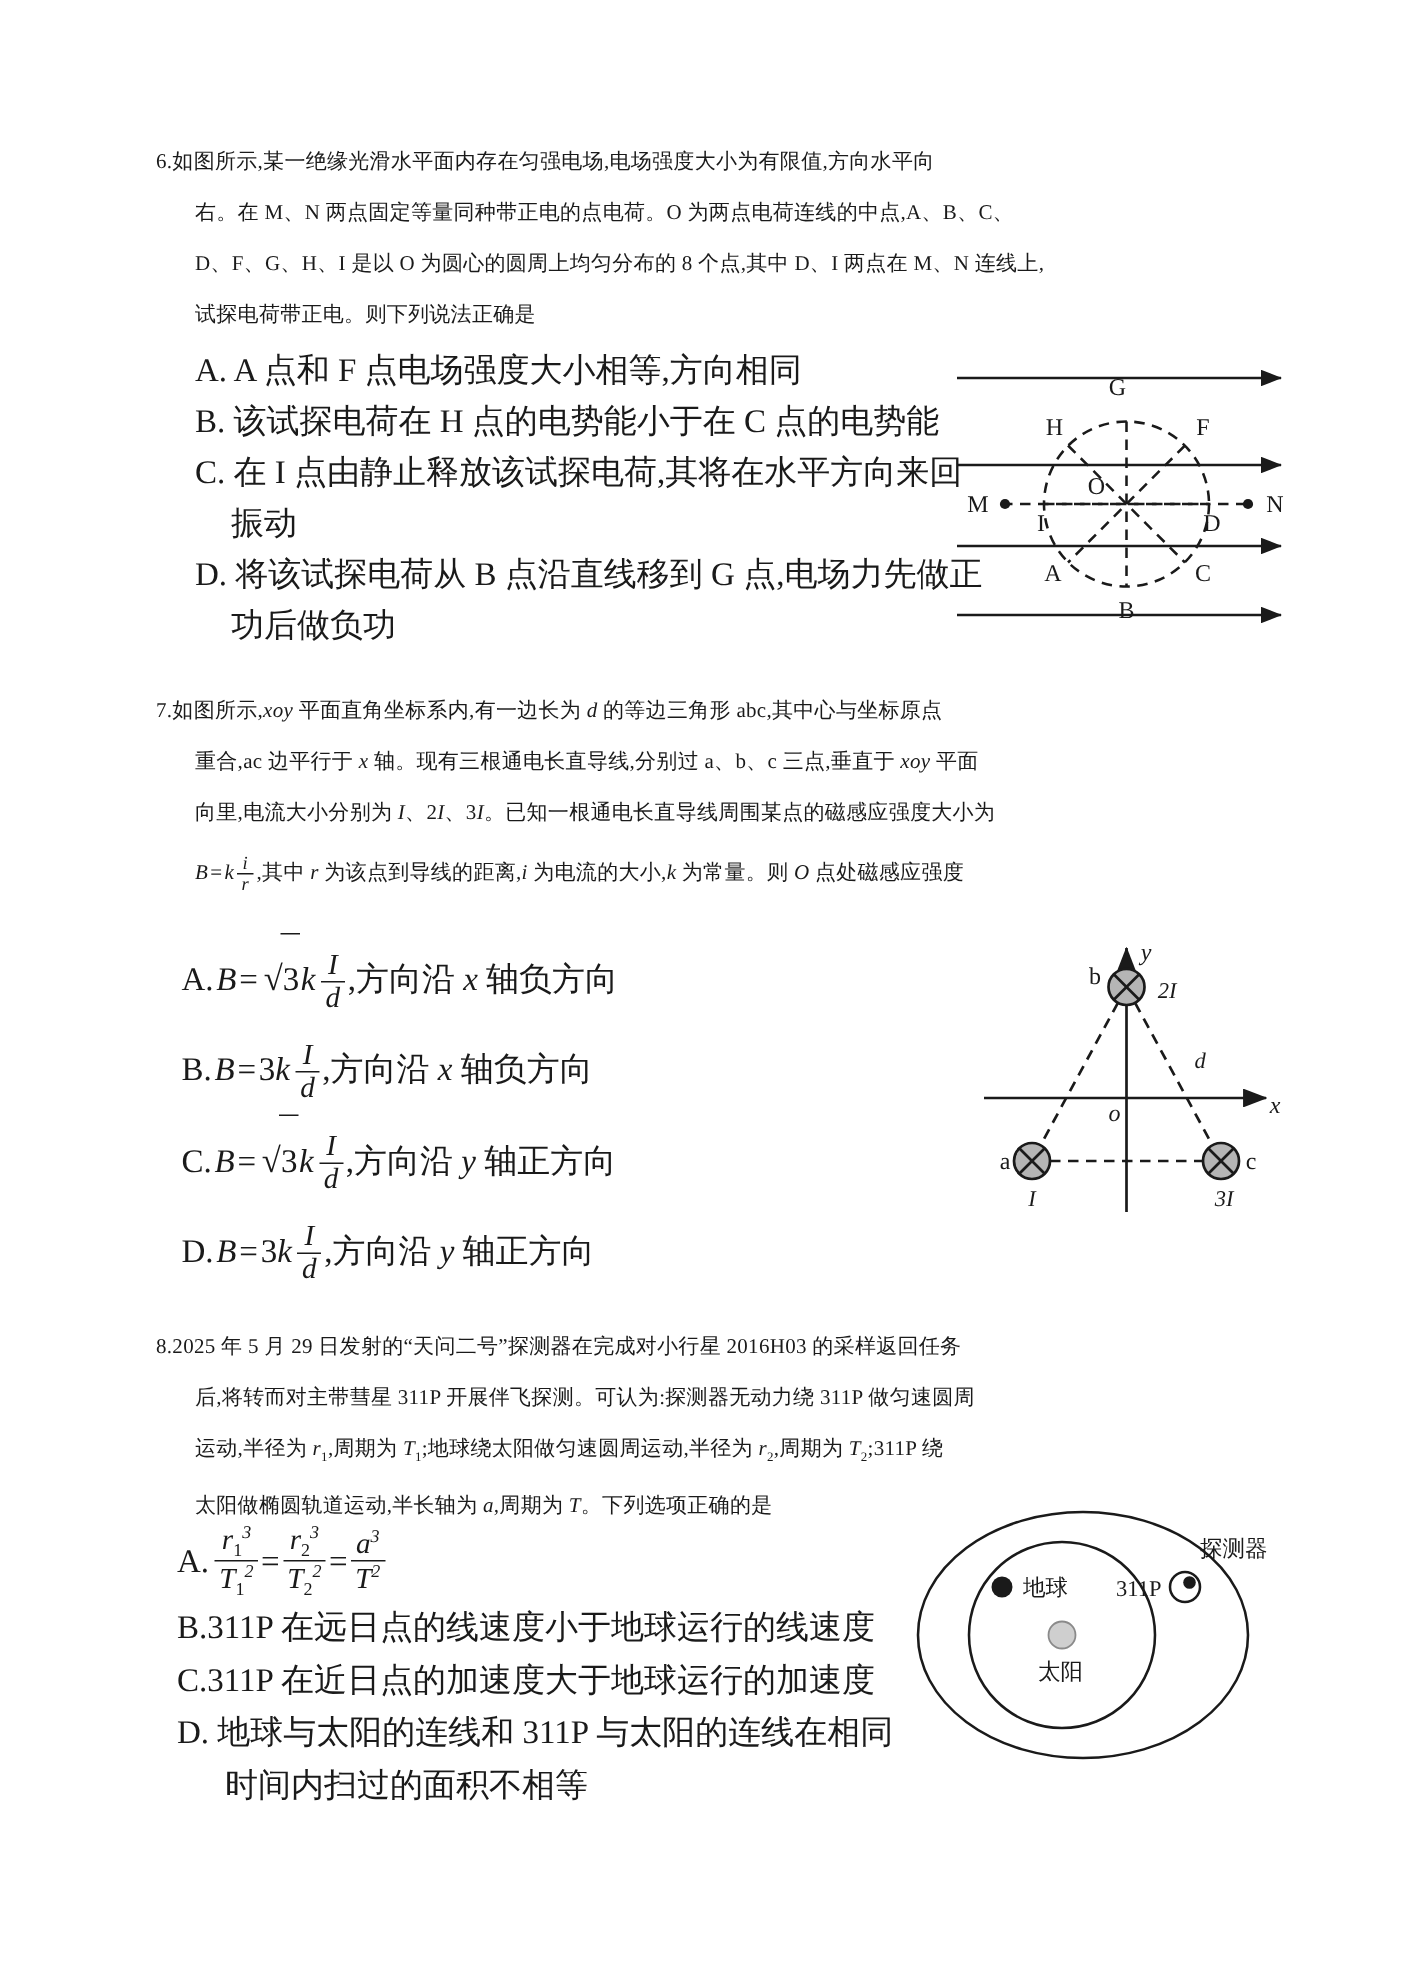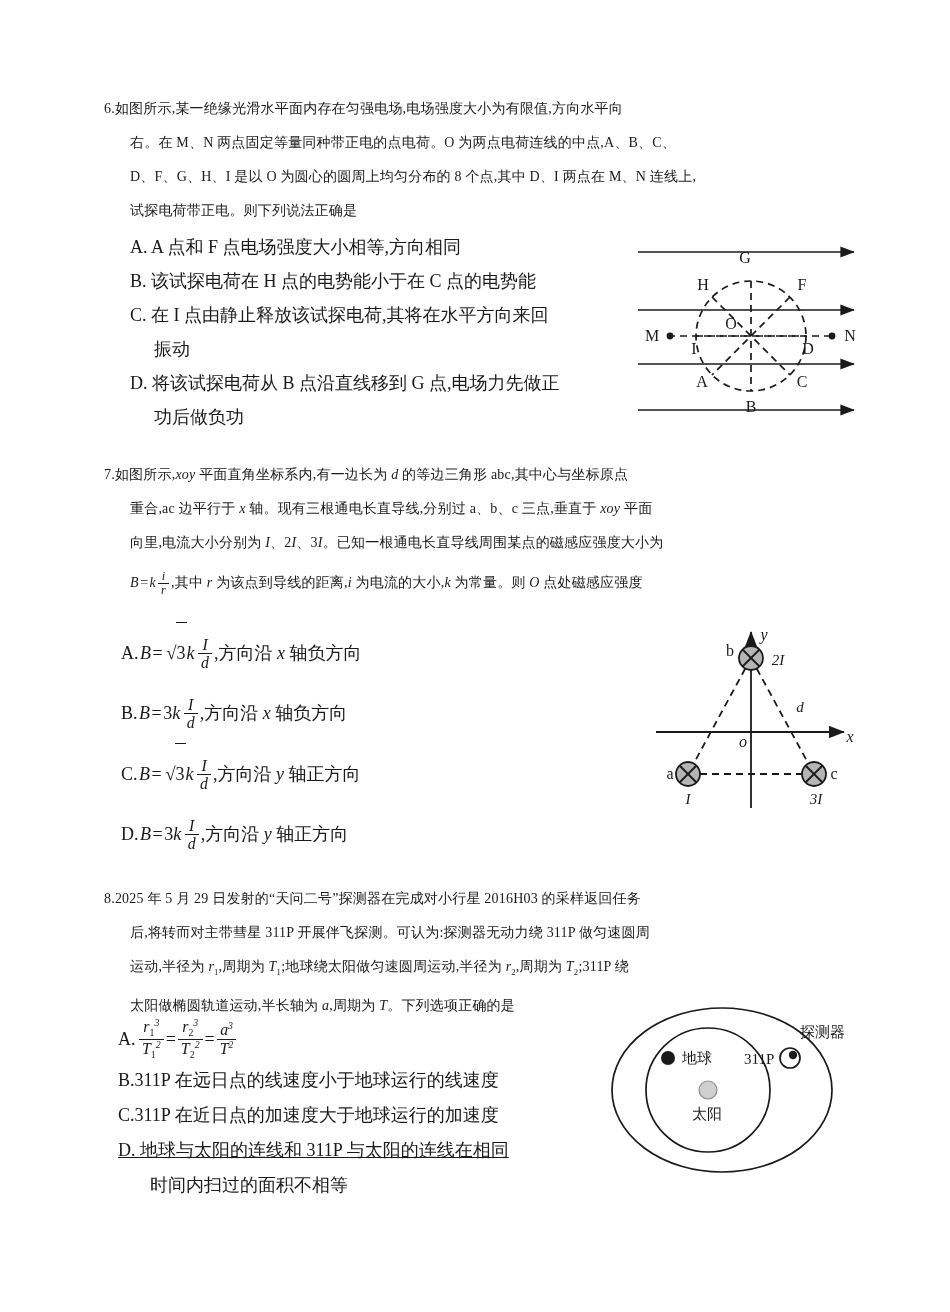--- a/index.html
+++ b/index.html
@@ -25,21 +25,21 @@
   
   .q-block { position: absolute; }
   .q-line {
     font-size: 14px;
     line-height: 34px;
     letter-spacing: 0.2px;
     white-space: nowrap;
   }
   .indent { padding-left: 26px; }
   .opt-line {
-    font-size: 18px;
+    font-size: 22px;
     line-height: 34px;
     white-space: nowrap;
   }
 
   
   i.v { font-style: italic; font-family: "Liberation Serif", serif; }
 
   
   .frac {
     display: inline-block;
@@ -235,21 +235,21 @@
       太阳做椭圆轨道运动,半长轴为 <i class="v">a</i>,周期为 <i class="v">T</i>。下列选项正确的是
     </div>
   </div>
 
   <div class="q-block" style="left:118px; top:1015px; width:520px;">
     <div class="opt-line" style="line-height:48px;">
       A. <span class="frac"><span class="n"><i class="v">r</i><sub class="s">1</sub><sup class="s">3</sup></span><span class="d"><i class="v">T</i><sub class="s">1</sub><sup class="s">2</sup></span></span>=<span class="frac"><span class="n"><i class="v">r</i><sub class="s">2</sub><sup class="s">3</sup></span><span class="d"><i class="v">T</i><sub class="s">2</sub><sup class="s">2</sup></span></span>=<span class="frac"><span class="n"><i class="v">a</i><sup class="s">3</sup></span><span class="d"><i class="v">T</i><sup class="s">2</sup></span></span>
     </div>
     <div class="opt-line" style="line-height:35px;">B.311P 在远日点的线速度小于地球运行的线速度</div>
     <div class="opt-line" style="line-height:35px;">C.311P 在近日点的加速度大于地球运行的加速度</div>
-    <div class="opt-line" style="line-height:35px;text-decoration:underline;">D. 地球与太阳的连线和 311P 与太阳的连线在相同</div>
+    <div class="opt-line" style="line-height:35px;">D. 地球与太阳的连线和 311P 与太阳的连线在相同</div>
     <div class="opt-line" style="line-height:35px; padding-left:32px;">时间内扫过的面积不相等</div>
   </div>
 
   <div class="fig" style="left:604px; top:1002px;">
     <svg width="270" height="180" viewBox="0 0 270 180">
 
       <ellipse cx="118" cy="88" rx="110" ry="82" fill="none" stroke="#1a1a1a" stroke-width="1.7"></ellipse>
 
       <circle cx="104" cy="88" rx="62" r="62" fill="none" stroke="#1a1a1a" stroke-width="1.7"></circle>
 

